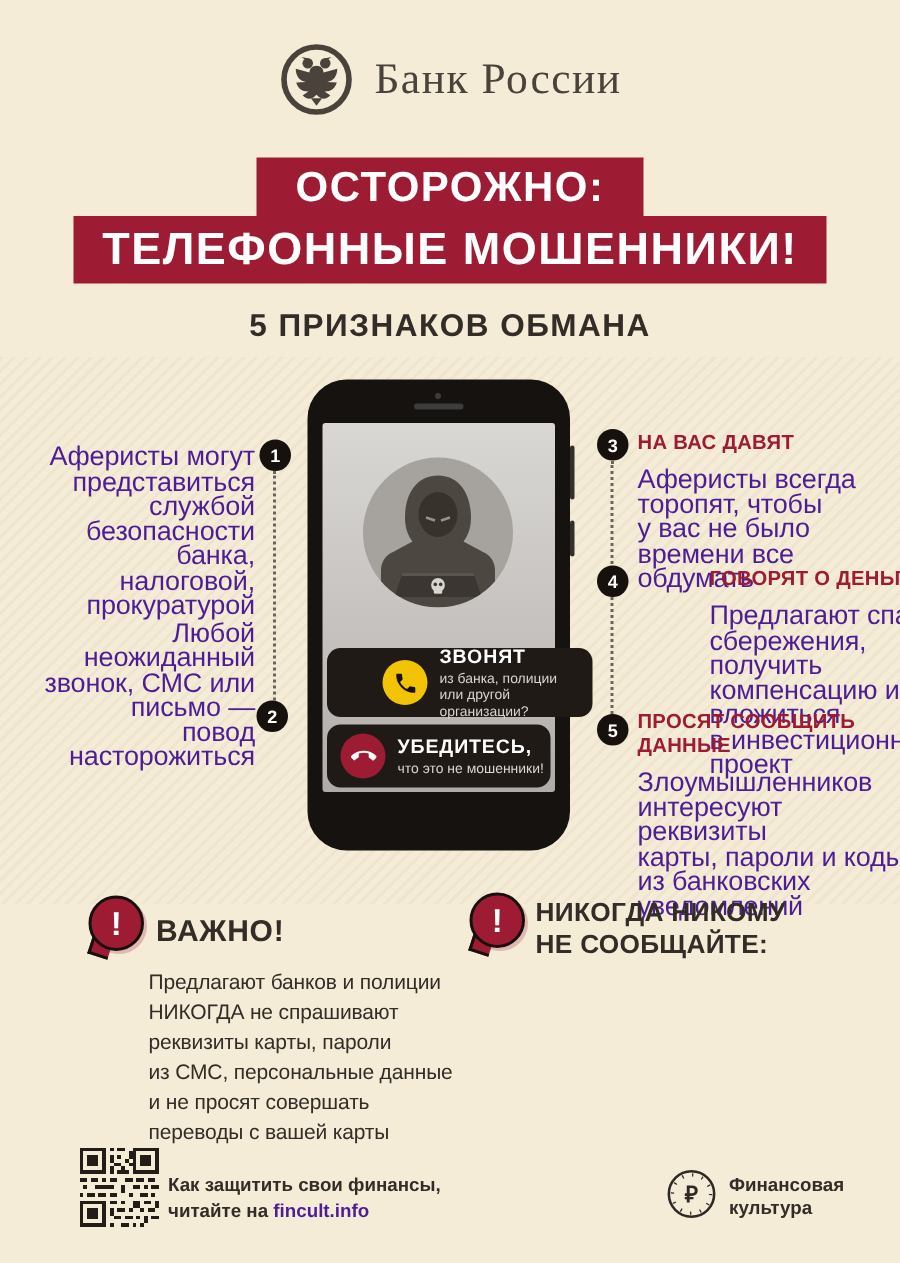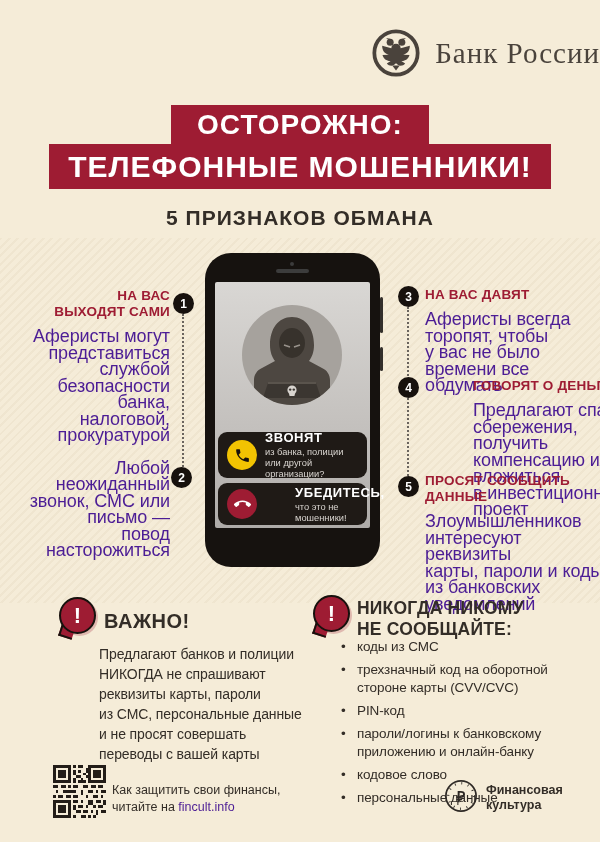--- a/index.html
+++ b/index.html
@@ -8,34 +8,34 @@
     background:#f5ecd8;
     font-family:"Liberation Sans", sans-serif;
     color:#332d27;
   }
   .stripes{
     position:absolute; left:0; right:0; top:238px; height:365px;
     background:repeating-linear-gradient(135deg, rgba(150,120,70,0.06) 0 2px, rgba(0,0,0,0) 2px 6px);
     pointer-events:none;
   }
   
-  .header{position:absolute; top:28px; left:0; right:0; display:flex; justify-content:flex-end; align-items:center; gap:14px;}
+  .header{position:absolute; top:28px; left:0; right:0; display:flex; justify-content:center; align-items:center; gap:14px;}
   .eagle{width:50px; height:50px;}
   .bank-name{font-family:"Liberation Serif", serif; font-size:29px; color:#4a433c; letter-spacing:1px;}
   
   .banner{position:absolute; top:105px; left:0; right:0; text-align:right;}
   .banner-line{display:block; width:max-content; margin:0 auto; background:#9e1c33; color:#ffffff; font-weight:bold; letter-spacing:1px; white-space:nowrap;}
   .banner-line1{font-size:28px; line-height:39px; padding:0 26px;}
   .banner-line2{font-size:30px; line-height:45px; padding:0 19px;}
   .subtitle{position:absolute; top:206px; left:0; right:0; text-align:center; font-size:21px; font-weight:bold; letter-spacing:1px; color:#332d27;}
   
   .sign{position:absolute;}
   .sign-title{color:#9e1c33; font-weight:bold; font-size:13.5px; line-height:16px; white-space:pre-line; letter-spacing:.2px;}
   .sign-body{margin:8px 0 0 0; font-size:18px; line-height:16.5px; white-space:pre-line; letter-spacing:-.1px; color:#4c1d95;}
-  .sign-body + .sign-body{margin-top:16px;}
+  .sign-body + .sign-body{margin-top:2px;}
   .sign1{top:288px; left:10px; width:160px; text-align:right;}
   .sign2{top:466px; left:10px; width:160px; text-align:right;}
   .sign3{top:287px; left:425px; width:170px;}
   .sign4{top:378px; left:425px; width:175px;margin-left:48px;}
   .sign5{top:473px; left:425px; width:180px;}
   .num-circle{position:absolute; width:21px; height:21px; border-radius:50%; background:#17110d; color:#fff;
     font-size:12px; font-weight:bold; display:flex; align-items:center; justify-content:center; z-index:3;}
   .c1{left:173px; top:293px;} .c2{left:171px; top:467px;}
   .c3{left:398px; top:286px;} .c4{left:398px; top:377px;} .c5{left:398px; top:476px;}
   .dotline{position:absolute; width:0; border-left:2px dotted #6a645e; z-index:2;}
@@ -44,41 +44,41 @@
   
   .phone{position:absolute; left:205px; top:253px; width:175px; height:314px; background:#16120f; border-radius:26px; z-index:2;}
   .side-btn{position:absolute; right:-3px; width:3px; background:#332f2b; border-radius:2px;}
   .side-btn.b1{top:44px; height:36px;} .side-btn.b2{top:94px; height:24px;}
   .cam-dot{position:absolute; left:85px; top:9px; width:4px; height:4px; border-radius:50%; background:#3c3c3c;}
   .speaker{position:absolute; left:71px; top:16px; width:33px; height:4px; border-radius:2px; background:#3c3c3c;}
   .screen{position:absolute; left:10px; top:29px; width:155px; height:246px; background:linear-gradient(180deg,#d9d7d4 0%,#c3c0bd 60%,#aeaba8 100%); border-radius:2px;}
   .avatar{position:absolute; left:27px; top:23px; width:100px; height:100px; border-radius:50%; background:#a6a29d; overflow:hidden;}
   
   .bubble{position:absolute; left:218px; width:149px; background:#1f1a16; border-radius:9px; z-index:3; display:flex; align-items:center;}
-  .bubble1{top:432px; height:46px;} .bubble2{top:483px; height:42px;gap:30px;}
+  .bubble1{top:432px; height:46px;padding-left:28px;} .bubble2{top:483px; height:42px;}
   .bub-circle{width:30px; height:30px; border-radius:50%; margin-left:9px; flex:0 0 30px; display:flex; align-items:center; justify-content:center;}
   .bub-yellow{background:#f2c302;} .bub-red{background:#9e1c33;}
   .bub-text{margin-left:8px; width:100px;}
   .bub-title{color:#ffffff; font-weight:bold; font-size:13px; letter-spacing:.6px;}
   .bub-sub{color:#d9d5d0; font-size:9.3px; line-height:11px; white-space:pre-line; margin-top:2px;}
   
   .excl-icon{position:absolute; width:42px; height:44px; z-index:2;}
   .ei-1{left:58px; top:597px;} .ei-2{left:312px; top:595px;}
   .excl-tail{position:absolute; left:2px; bottom:3px; width:12px; height:12px; background:#9e1c33; border-left:2.5px solid #17110d; border-bottom:2.5px solid #17110d; transform:rotate(18deg);}
   .excl-circle{position:absolute; left:1px; top:0; width:33px; height:33px; border-radius:50%; background:#9e1c33; border:2.5px solid #17110d;
     color:#fff; font-weight:bold; font-size:22px; display:flex; align-items:center; justify-content:center; box-shadow:2px 2px 0 rgba(158,28,51,.25);}
   .important-title{position:absolute; left:104px; top:610px; font-size:20px; font-weight:bold; letter-spacing:.5px;}
   .important-body{position:absolute; left:99px; top:644px; width:220px; font-size:14px; line-height:20px; white-space:pre-line; letter-spacing:-.1px;}
   .never-title{position:absolute; left:357px; top:598px; font-size:17.5px; line-height:21px; font-weight:bold; white-space:pre-line; letter-spacing:.2px;}
   .never-list{position:absolute; left:341px; top:638px; margin:0; padding:0; list-style:none; font-size:13.5px; line-height:18px;}
   .never-list li{position:relative; padding-left:16px; margin-bottom:5px; white-space:pre-line; letter-spacing:-.1px;}
   .never-list li::before{content:"•"; position:absolute; left:0; top:0; color:#332d27;}
   
   .qr{position:absolute; left:53px; top:765px; width:53px; height:53px;}
-  .qr-caption{position:absolute; left:112px; top:782px; font-size:12.5px; font-weight:normal; line-height:17px;}
+  .qr-caption{position:absolute; left:112px; top:782px; font-size:12.5px; font-weight:bold; line-height:17px;}
   .qr-link{color:#4c1d95;}
   .coin{position:absolute; left:444px; top:779px; width:34px; height:34px;}
   .brand-name{position:absolute; left:486px; top:783px; font-size:12.5px; font-weight:bold; line-height:15px; white-space:pre-line;}
 </style>
 </head>
 <body>
 
 <div class="poster">
   <div class="stripes"></div>
 
@@ -97,22 +97,20 @@
     <div class="bank-name">Банк России</div>
   </div>
 
   <div class="banner">
     <span class="banner-line banner-line1">ОСТОРОЖНО:</span>
     <span class="banner-line banner-line2">ТЕЛЕФОННЫЕ МОШЕННИКИ!</span>
   </div>
   <div class="subtitle">5 ПРИЗНАКОВ ОБМАНА</div>
 
   <div class="sign sign1">
-    <div class="sign-title">НА ВАС
-ВЫХОДЯТ САМИ</div>
     <p class="sign-body">Аферисты могут
 представиться службой
 безопасности банка,
 налоговой,
 прокуратурой</p>
     <p class="sign-body">Любой неожиданный
 звонок, СМС или письмо —
 повод насторожиться</p>
   </div>
 
@@ -210,30 +208,20 @@
 переводы с вашей карты</div>
 
   <div class="excl-icon ei-2">
     <div class="excl-tail"></div>
       <div class="excl-circle">
         <span>!</span>
       </div>
   </div>
   <div class="never-title">НИКОГДА НИКОМУ
 НЕ СООБЩАЙТЕ:</div>
-  <ul class="never-list">
-    <li>коды из СМС</li>
-    <li>трехзначный код на оборотной
-стороне карты (CVV/CVC)</li>
-    <li>PIN-код</li>
-    <li>пароли/логины к банковскому
-приложению и онлайн-банку</li>
-    <li>кодовое слово</li>
-    <li>персональные данные</li>
-  </ul>
 
   <svg class="qr" viewBox="0 0 21 21" shape-rendering="crispEdges">
     <rect width="21" height="21" fill="#f5ecd8"></rect>
     <g fill="#231d18">
       <rect x="0" y="0" width="7" height="7"></rect>
         <rect x="14" y="0" width="7" height="7"></rect>
         <rect x="0" y="14" width="7" height="7"></rect>
     </g>
     <g fill="#f5ecd8">
       <rect x="1" y="1" width="5" height="5"></rect>

